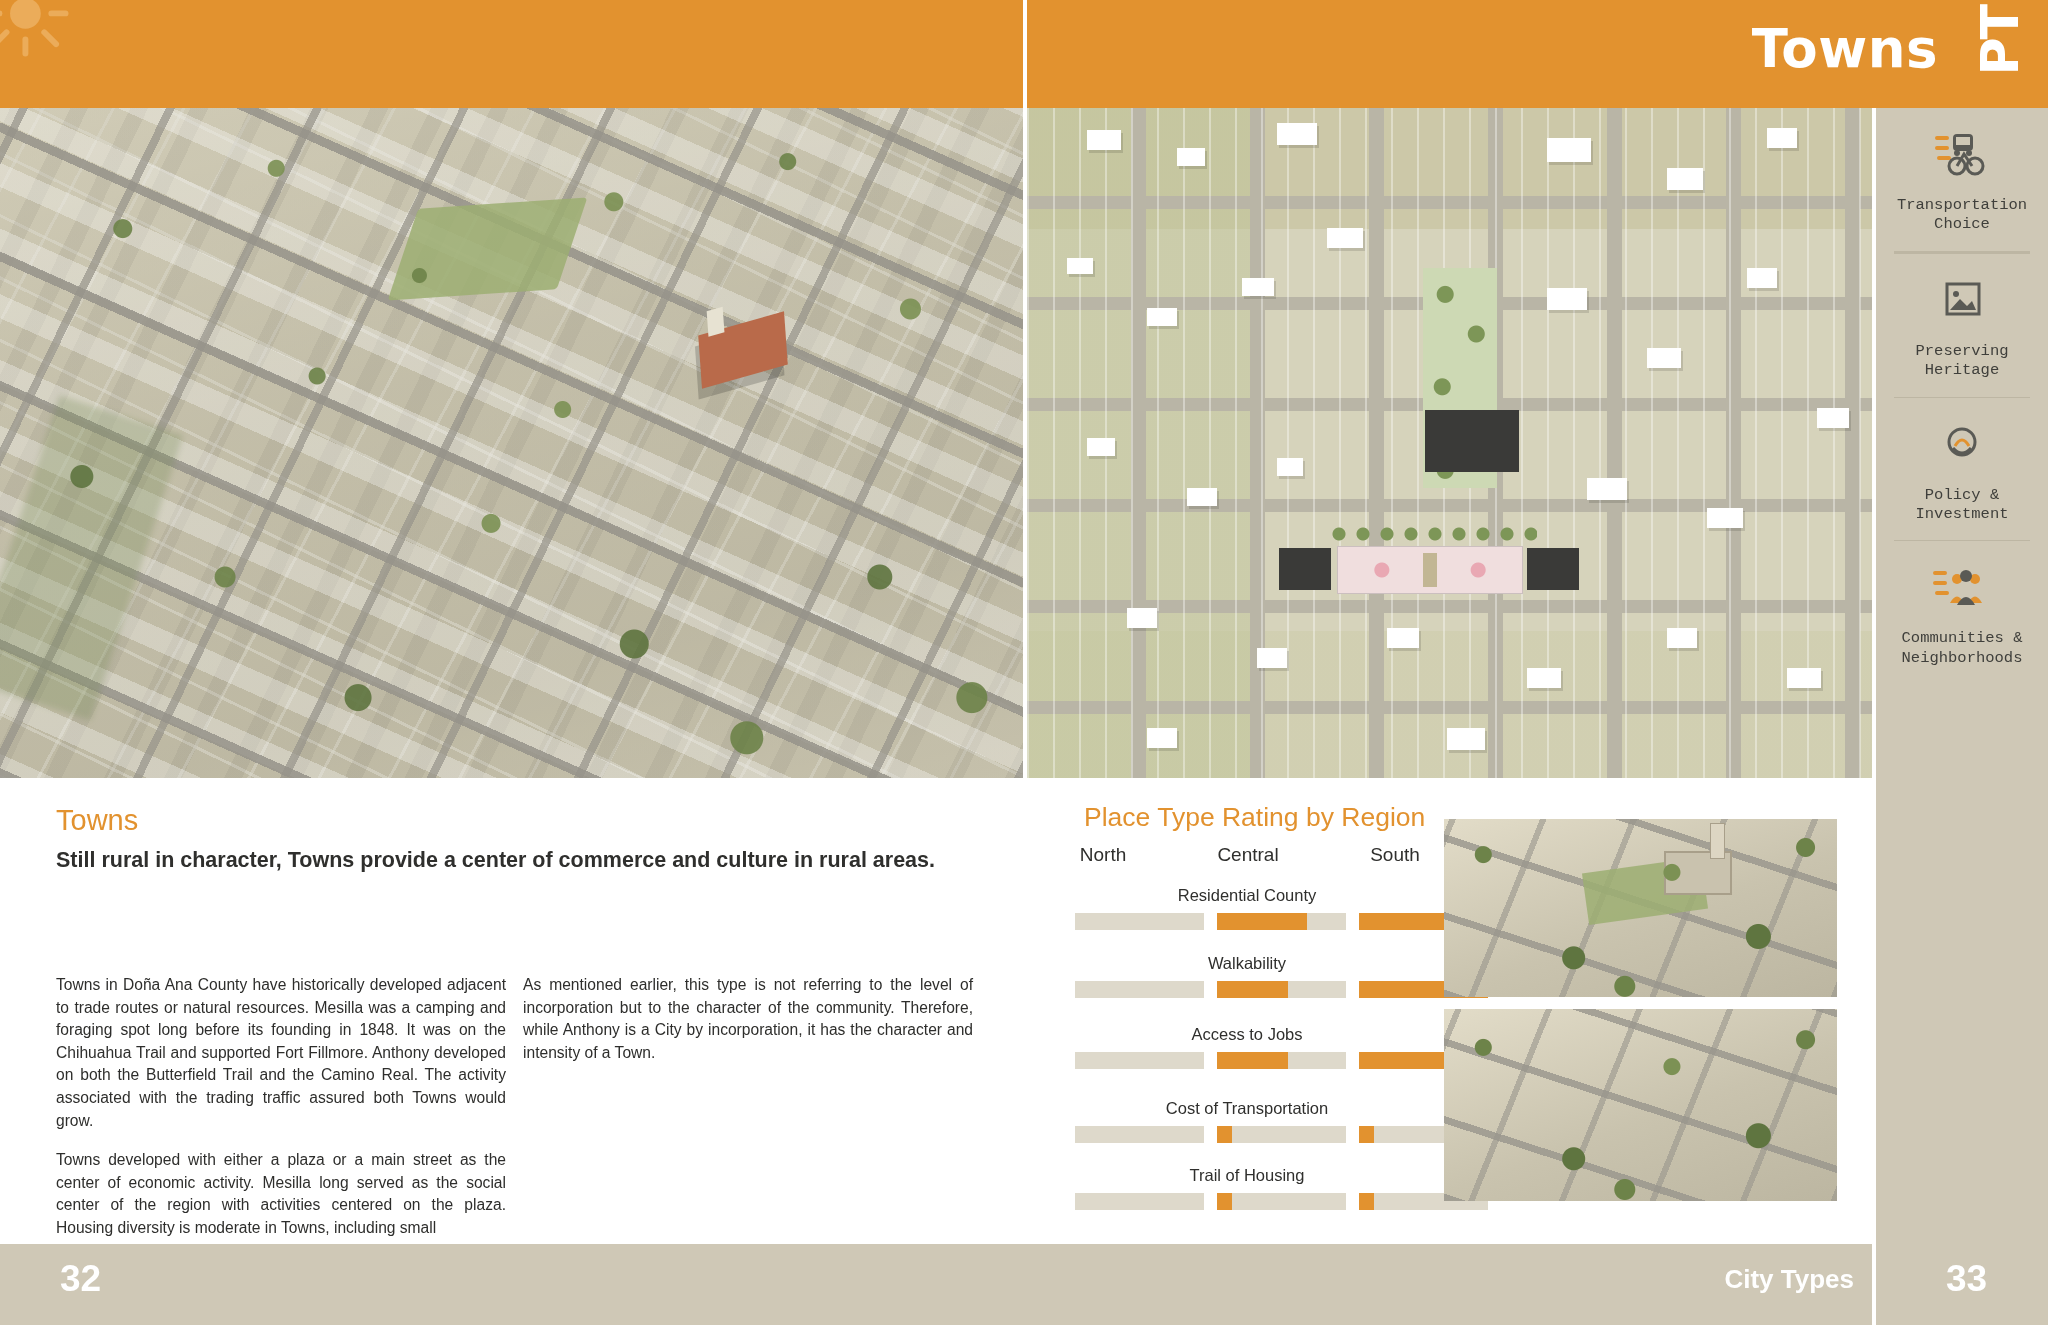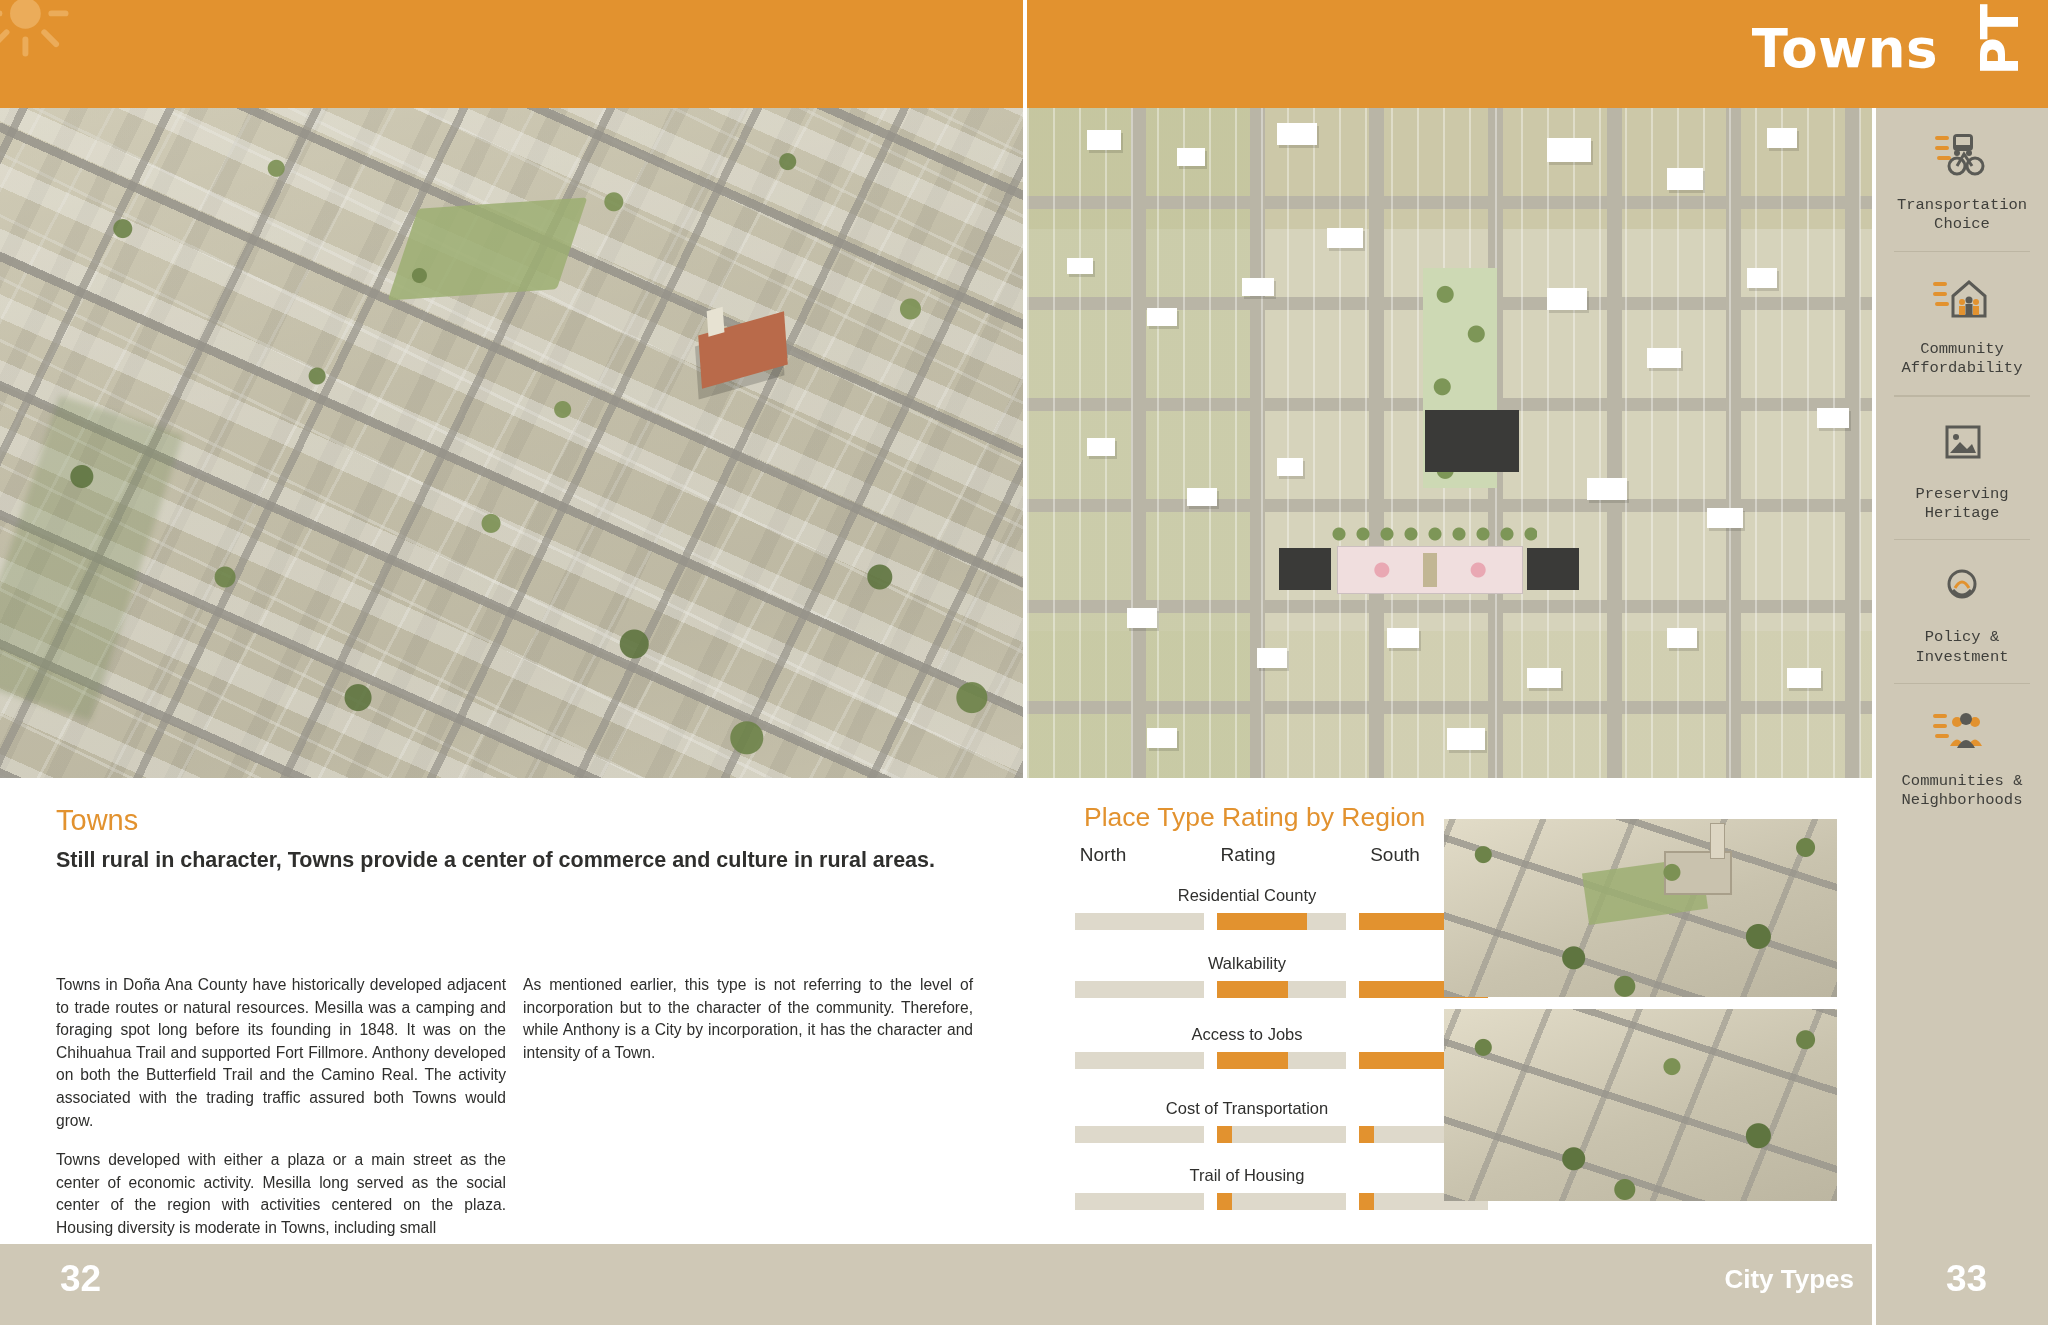--- a/index.html
+++ b/index.html
@@ -535,38 +535,20 @@
             <circle cx="26" cy="40" r="8" fill="none" stroke="#5a5a55" stroke-width="3"></circle>
             <path d="M26 40 L33 28 L41 40" stroke="#5a5a55" stroke-width="3" fill="none"></path>
           </g>
         </svg>
       </span>
       <span class="label">Transportation
 Choice</span>
     </div>
     <div class="rail-sep"></div>
 
-    <div class="rail-item">
-      <span class="glyph">
-        <svg width="62" height="62" viewBox="0 0 62 62">
-          <g>
-            <path d="M4 14 h10 M4 24 h10 M6 34 h10" stroke="#e2922f" stroke-width="4" stroke-linecap="round"></path>
-            <path d="M22 26 L38 12 L54 26 V46 H22 Z" fill="none" stroke="#5a5a55" stroke-width="3"></path>
-            <circle cx="31" cy="32" r="3" fill="#e2922f"></circle>
-              <rect x="28" y="36" width="6" height="9" fill="#e2922f"></rect>
-            <circle cx="45" cy="32" r="3" fill="#e2922f"></circle>
-              <rect x="42" y="36" width="6" height="9" fill="#e2922f"></rect>
-            <circle cx="38" cy="30" r="3.5" fill="#5a5a55"></circle>
-              <rect x="34.5" y="34" width="7" height="11" fill="#5a5a55"></rect>
-          </g>
-        </svg>
-      </span>
-      <span class="label">Community
-Affordability</span>
-    </div>
     <div class="rail-sep"></div>
 
     <div class="rail-sep"></div>
 
     <div class="rail-item">
       <span class="glyph">
         <svg width="62" height="62" viewBox="0 0 62 62">
           <rect x="16" y="12" width="32" height="30" fill="none" stroke="#5a5a55" stroke-width="3"></rect>
           <circle cx="25" cy="22" r="3" fill="#5a5a55"></circle>
           <path d="M19 38 L29 27 L36 34 L41 29 L45 38 Z" fill="#5a5a55"></path>
@@ -619,21 +601,21 @@
     </div>
     <div class="col col-2">
       <p>As mentioned earlier, this type is not referring to the level of incorporation but to the character of the community. Therefore, while Anthony is a City by incorporation, it has the character and intensity of a Town.</p>
     </div>
   </div>
 
   <div class="content-right">
     <div class="rating-title">Place Type Rating by Region</div>
 
     <div class="region-head rh-north">North</div>
-    <div class="region-head rh-central">Rating</div>
+    <div class="region-head rh-central">Central</div>
     <div class="region-head rh-south">South</div>
 
     <div class="metric-label" style="left:0px; top:104px;">Residential County</div>
     <div class="bar-track" style="left:48px; top:131px;">
         <div class="bar-fill" style="width:0%"></div>
       </div>
     <div class="bar-track" style="left:190px; top:131px;">
         <div class="bar-fill" style="width:70%"></div>
       </div>
     <div class="bar-track" style="left:332px; top:131px;">

